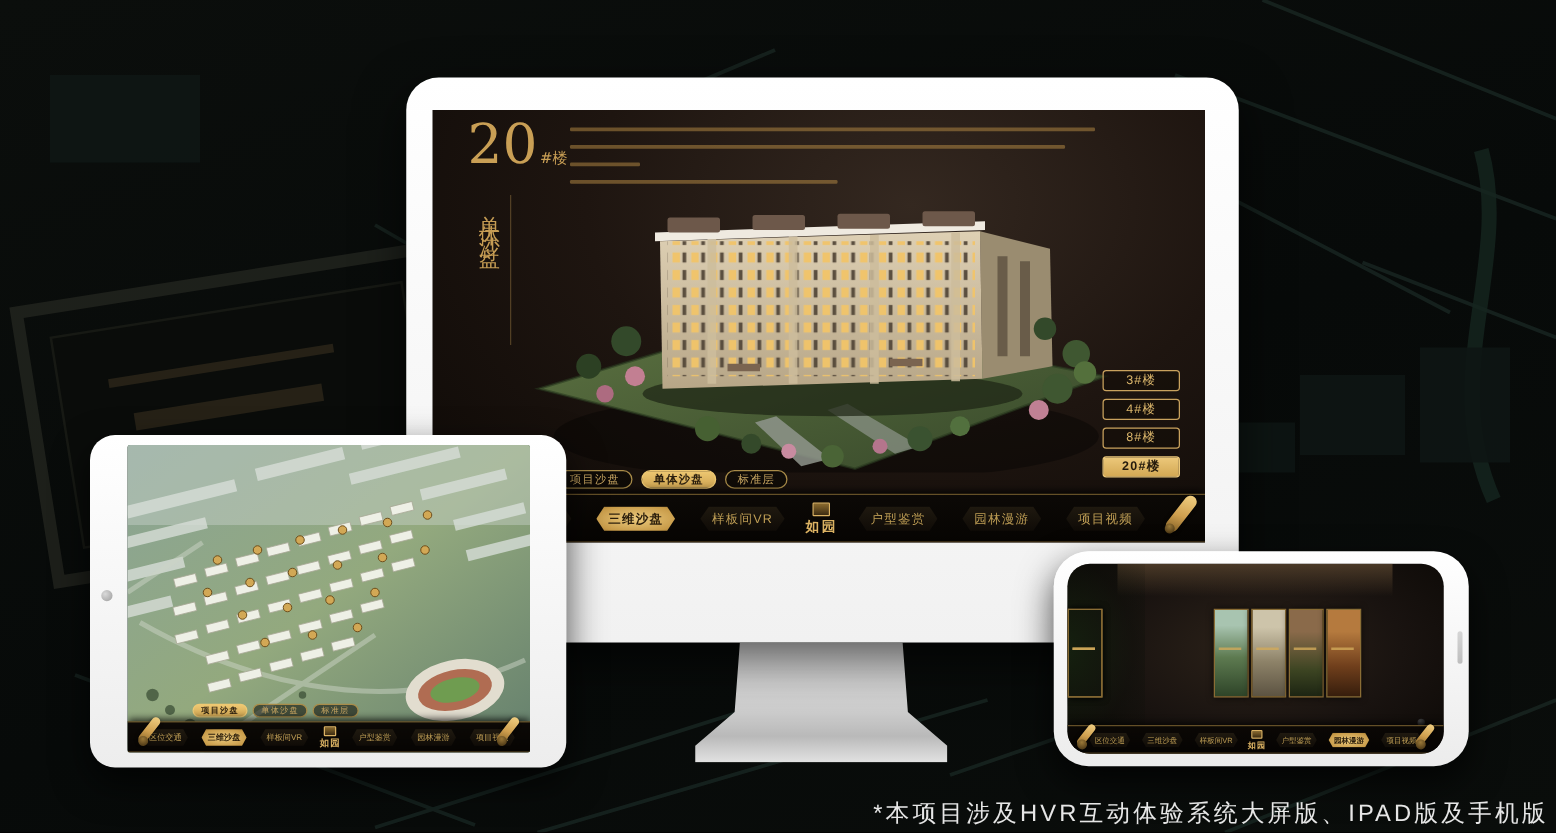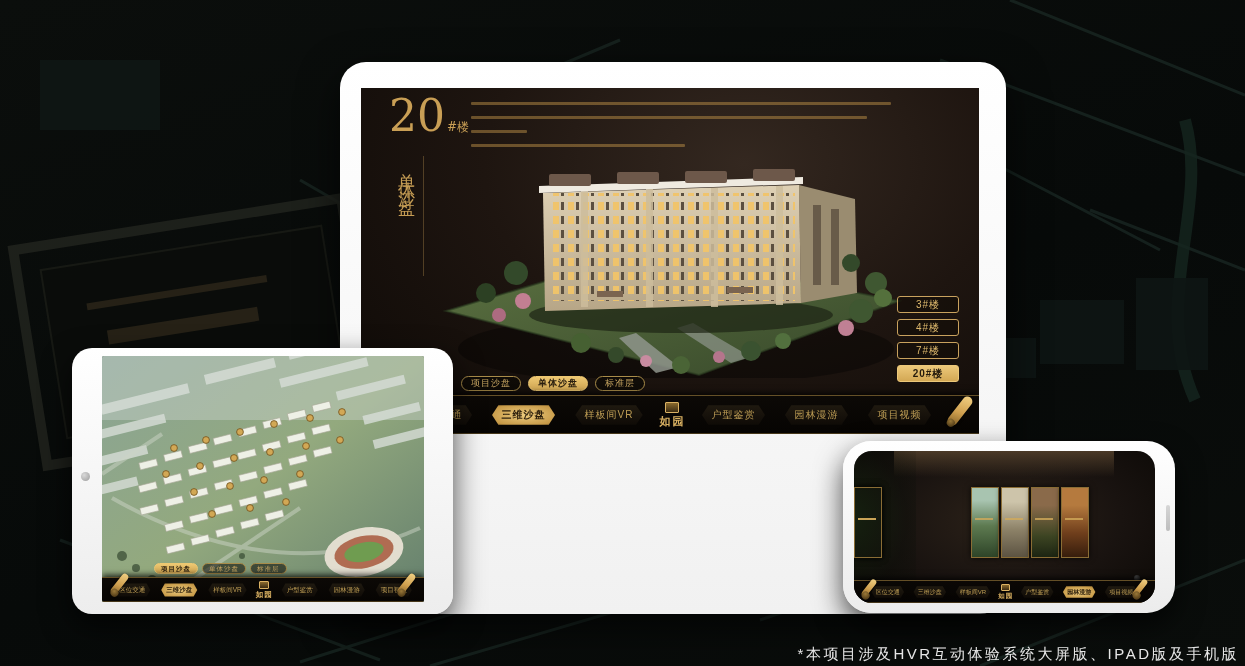--- a/index.html
+++ b/index.html
@@ -5,24 +5,24 @@
   html,body{margin:0;padding:0;background:#000;}
   .stage{position:relative;width:1245px;height:666px;overflow:hidden;
          background:linear-gradient(160deg,#0b0e0c 0%,#070a09 55%,#0a0d0b 100%);
          font-family:"Liberation Sans", sans-serif;}
   .bg-texture{position:absolute;left:0;top:0;z-index:0;}
 
   
   .page-title{position:absolute;top:2px;left:0;width:100%;text-align:center;z-index:1;
     color:#fff;font-size:41px;font-weight:bold;letter-spacing:13px;margin:0;}
   .footnote{position:absolute;right:6px;bottom:2px;z-index:6;color:#e6e6e6;
-    font-size:15px;letter-spacing:2.5px;}
-
-  
-  .monitor{position:absolute;left:340px;top:62px;width:666px;height:552px;z-index:2;
+    font-size:19px;letter-spacing:2.5px;}
+
+  
+  .monitor{position:absolute;left:325px;top:62px;width:666px;height:452px;z-index:2;
     background:linear-gradient(180deg,#ffffff,#f1f1f1);border-radius:26px;
     box-shadow:0 14px 40px rgba(0,0,0,.65);}
   .m-screen{position:absolute;left:21px;top:26px;width:618px;height:346px;overflow:hidden;
     background:radial-gradient(ellipse at 62% 22%, #342820 0%, #1e1510 48%, #0d0906 100%);}
   .stand-neck{position:absolute;left:552px;top:514px;width:210px;height:96px;z-index:1;
     background:linear-gradient(180deg,#e9e9e9,#cfcfcf 55%,#b9b9b9 78%,#e2e2e2);
     clip-path:polygon(19% 0,81% 0,83% 58%,98% 86%,98% 100%,2% 100%,2% 86%,17% 58%);}
 
   
   .hero{position:absolute;left:28px;top:4px;color:#c99f55;}
@@ -246,21 +246,21 @@
             <circle cx="320" cy="208" r="10" fill="#3a5230"></circle>
           <circle cx="352" cy="198" r="8" fill="#52703e"></circle>
             <circle cx="215" cy="218" r="6" fill="#c88ba0"></circle>
           <circle cx="288" cy="214" r="6" fill="#b5758c"></circle>
         </g>
       </svg>
 
       <div class="floor-btns">
         <div class="floor-btn">3#楼</div>
         <div class="floor-btn">4#楼</div>
-        <div class="floor-btn">7#楼</div>
+        <div class="floor-btn">8#楼</div>
         <div class="floor-btn active">20#楼</div>
       </div>
 
       <div class="view-tabs">
         <div class="pill">项目沙盘</div>
         <div class="pill active">单体沙盘</div>
         <div class="pill">标准层</div>
       </div>
 
       <div class="navbar">

